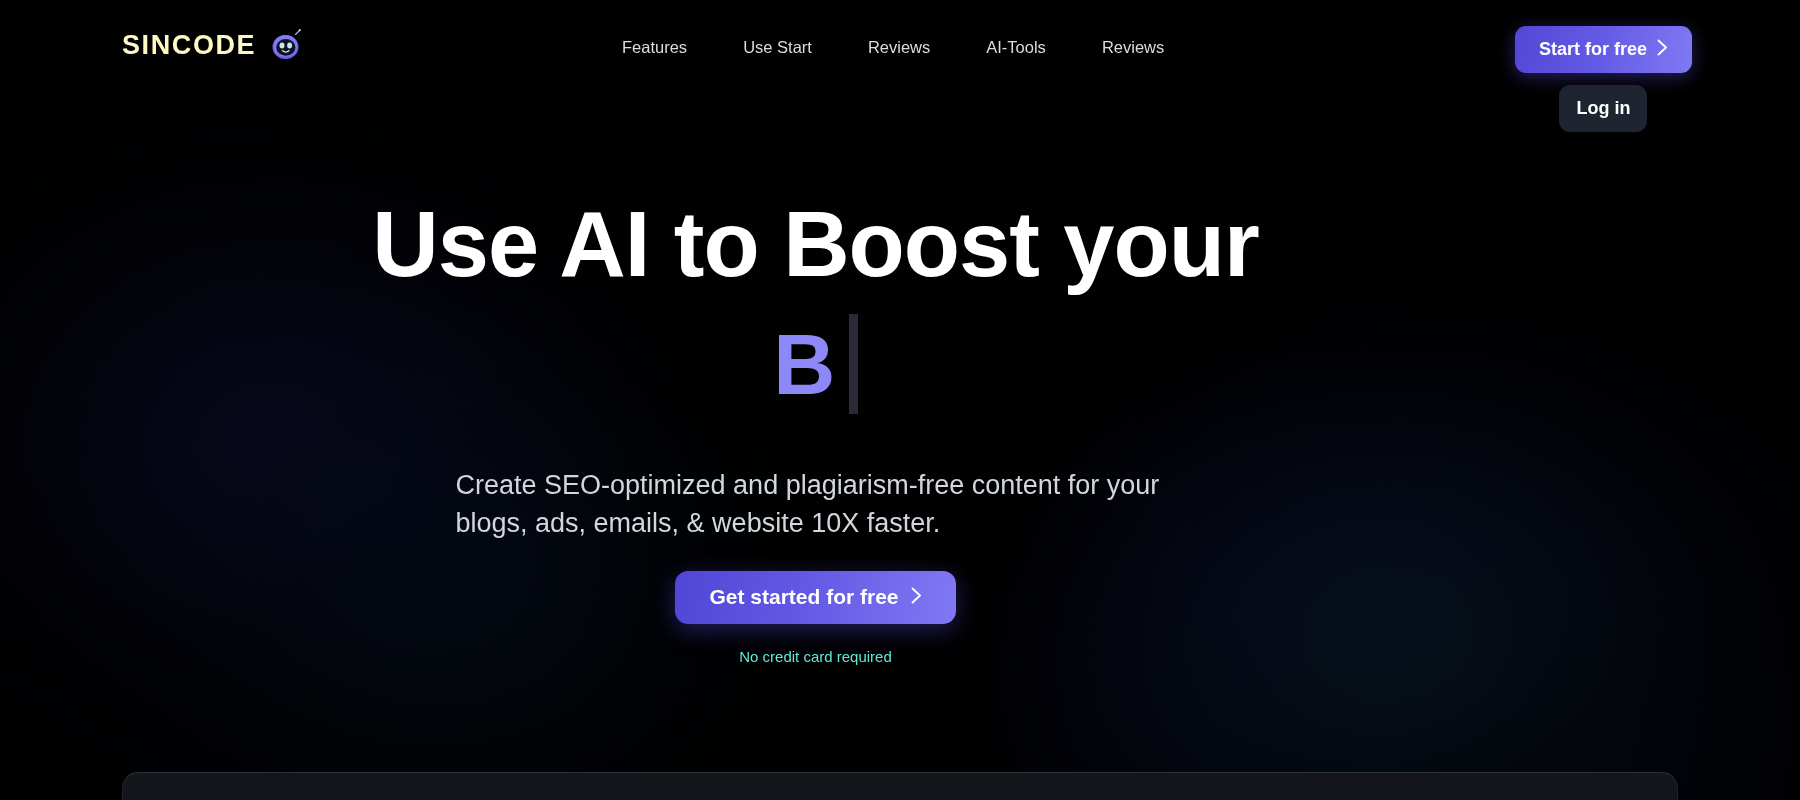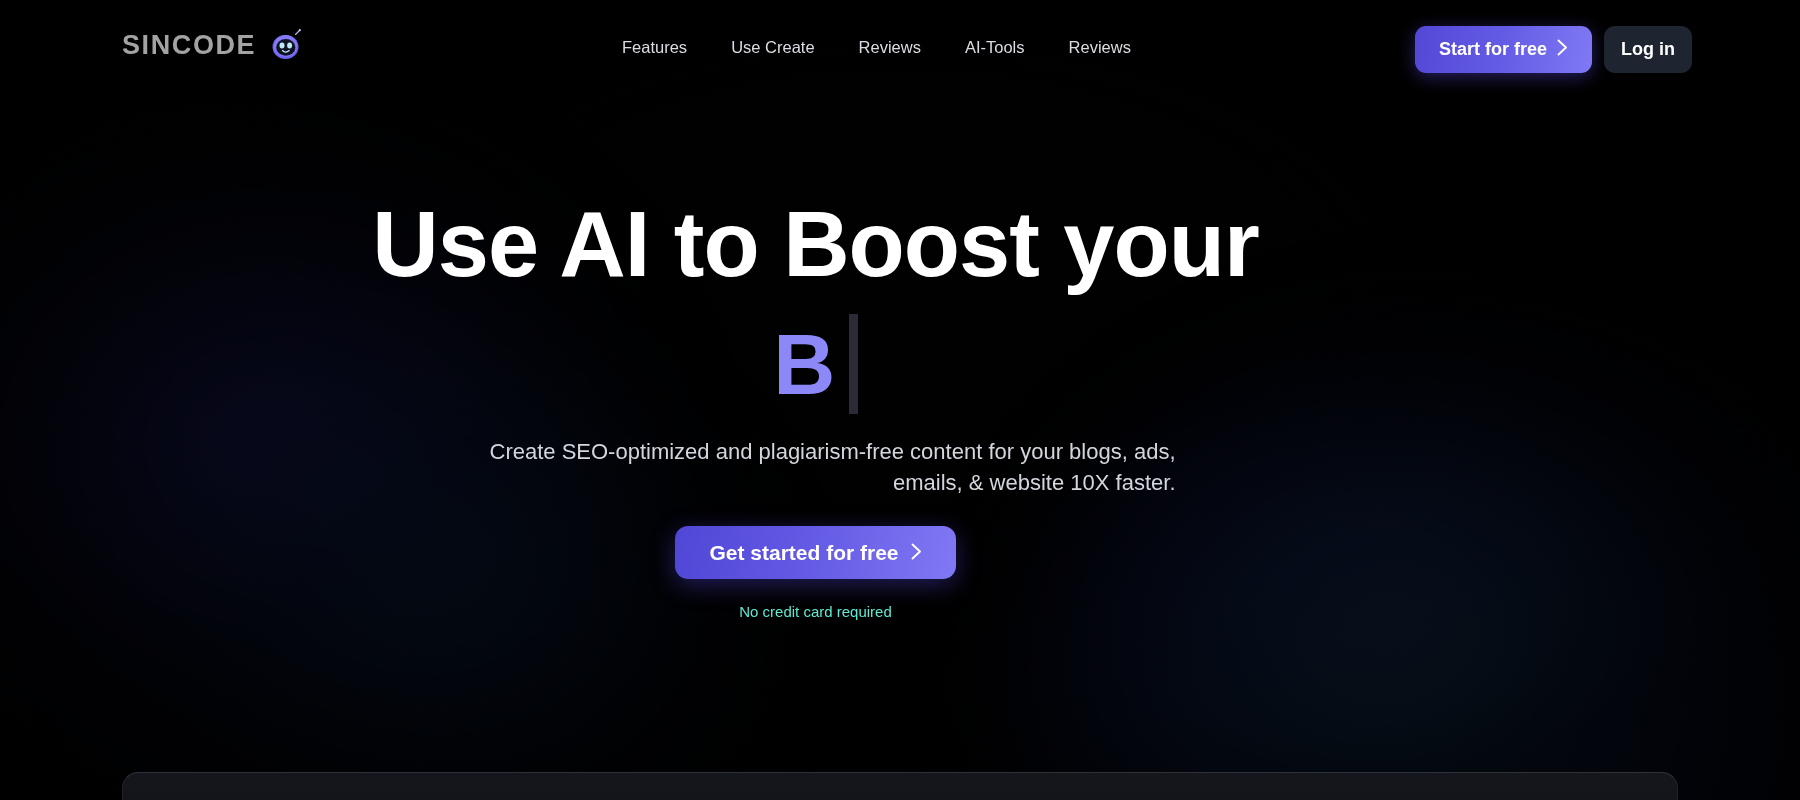--- a/index.html
+++ b/index.html
@@ -72,40 +72,40 @@
     width:1800px; height:100px;
     display:flex; align-items:center;
     z-index:20;
   }
   .brand {
     position:absolute; left:122px; top:28px;
     display:flex; align-items:center; gap:13px;
     cursor:pointer;
   }
   .brand-word {
-    font-size:27px; font-weight:700; color:#a3a3a3;
+    font-size:27px; font-weight:700; color:#fef9c3;
     letter-spacing:1.6px;
     font-family:"Liberation Sans", sans-serif;
     line-height:1;
   }
   .bot { width:34px; height:34px; display:block; }
 
   .nav {
     position:absolute; left:600px; top:32px;
-    display:flex; align-items:center; gap:0px;
+    display:flex; align-items:center; gap:12px;
   }
   .nav a {
     color:#dcdde2; font-size:16.5px; font-weight:500;
     text-decoration:none; padding:6px 22px; white-space:nowrap;
     line-height:1.2;
   }
 
   .header-actions {
     position:absolute; right:108px; top:26px;
-    display:flex; align-items:center; gap:12px;
+    display:flex; align-items:center; gap:12px;flex-direction:column;
   }
   .btn-start {
     display:flex; align-items:center; gap:10px;
     height:47px; padding:0 24px;
     border-radius:11px; border:none; cursor:pointer;
     background:linear-gradient(100deg,#5348d6 0%,#6259e4 45%,#8079f4 100%);
     color:#ffffff; font-size:18px; font-weight:700;
     font-family:"Liberation Sans", sans-serif;
     box-shadow:0 4px 18px rgba(84,72,214,0.45);
   }
@@ -143,23 +143,23 @@
     font-size:86px; font-weight:700; line-height:1;
     color:#8d88f8; letter-spacing:-0.5px;
   }
   .caret {
     display:inline-block;
     width:9px; height:100px;
     margin-left:14px;
     background:#2b2b38;
   }
   .hero-sub {
-    margin-top:20px;
-    font-size:22px; line-height:1.42; font-weight:400;
-    color:#d3d6dd; text-align:right; max-width:720px;
+    margin-top:50px;
+    font-size:27px; line-height:1.42; font-weight:400;
+    color:#d3d6dd; text-align:left; max-width:720px;
   }
   .btn-cta {
     margin-top:28px;
     display:flex; align-items:center; gap:12px;
     height:53px; padding:0 34px;
     border-radius:13px; border:none; cursor:pointer;
     background:linear-gradient(100deg,#5147d6 0%,#6157e3 42%,#8078f4 100%);
     color:#ffffff; font-size:21px; font-weight:700;
     font-family:"Liberation Sans", sans-serif;
     box-shadow:0 6px 24px rgba(82,70,212,0.42);
@@ -207,21 +207,21 @@
           <ellipse cx="16.8" cy="19.4" rx="9.6" ry="8.4" fill="#121225"></ellipse>
           <ellipse cx="13.0" cy="17.6" rx="2.5" ry="3.0" fill="#bfeaf3"></ellipse>
           <ellipse cx="20.6" cy="17.6" rx="2.5" ry="3.0" fill="#bfeaf3"></ellipse>
           <path d="M13.4 22.6 Q16.8 25.6 20.2 22.6" stroke="#bfeaf3" stroke-width="1.3" fill="none" stroke-linecap="round"></path>
         </svg>
       </span>
     </div>
 
     <nav class="nav">
       <a href="#">Features</a>
-      <a href="#">Use Create</a>
+      <a href="#">Use Start</a>
       <a href="#">Reviews</a>
       <a href="#">AI-Tools</a>
       <a href="#">Reviews</a>
     </nav>
 
     <div class="header-actions">
       <button class="btn-start">
         <span>Start for free</span>
         <span>
           <svg class="chev" viewBox="0 0 11 17" xmlns="http://www.w3.org/2000/svg">

